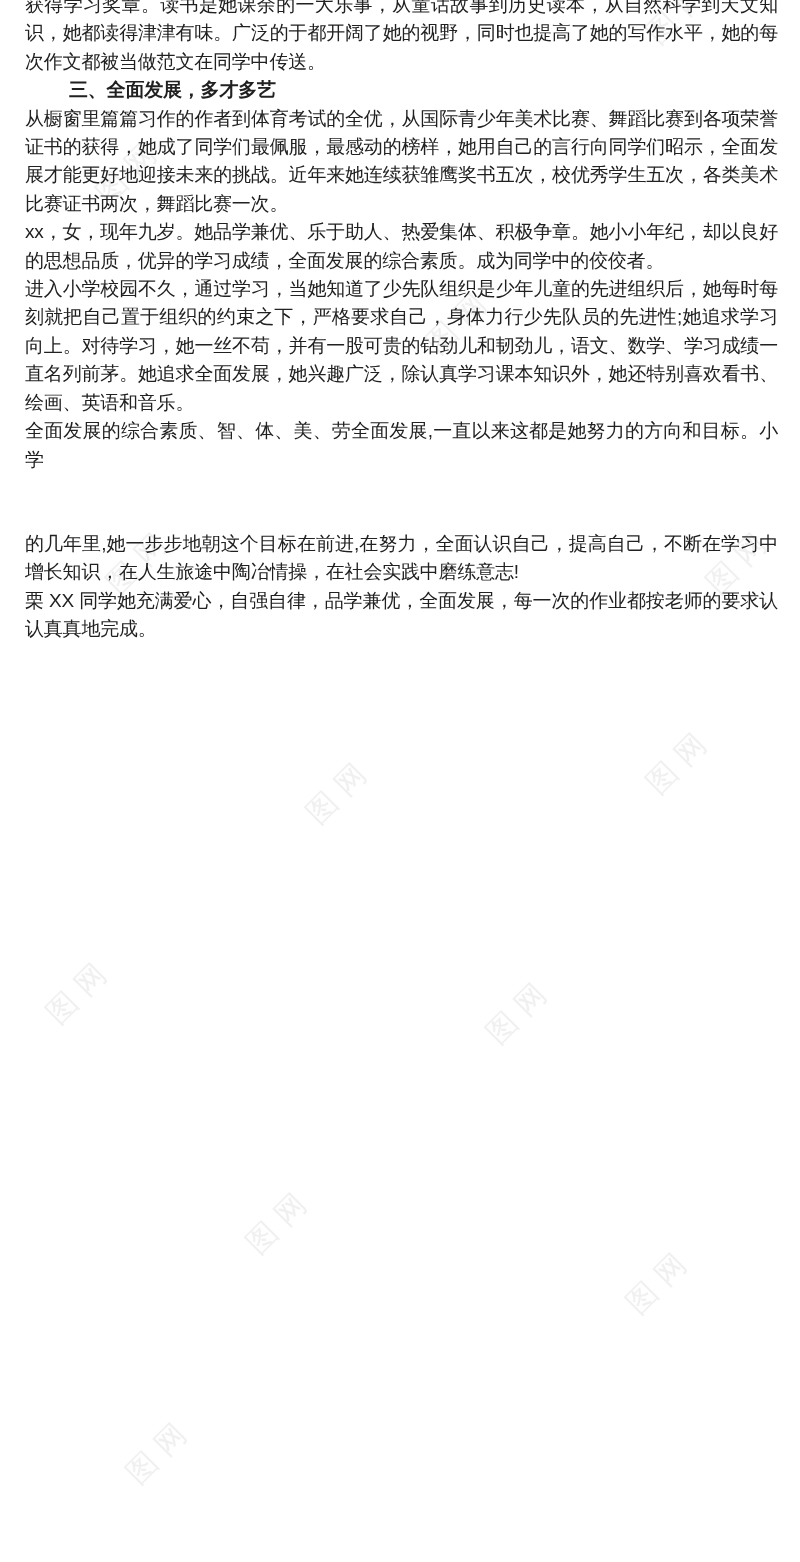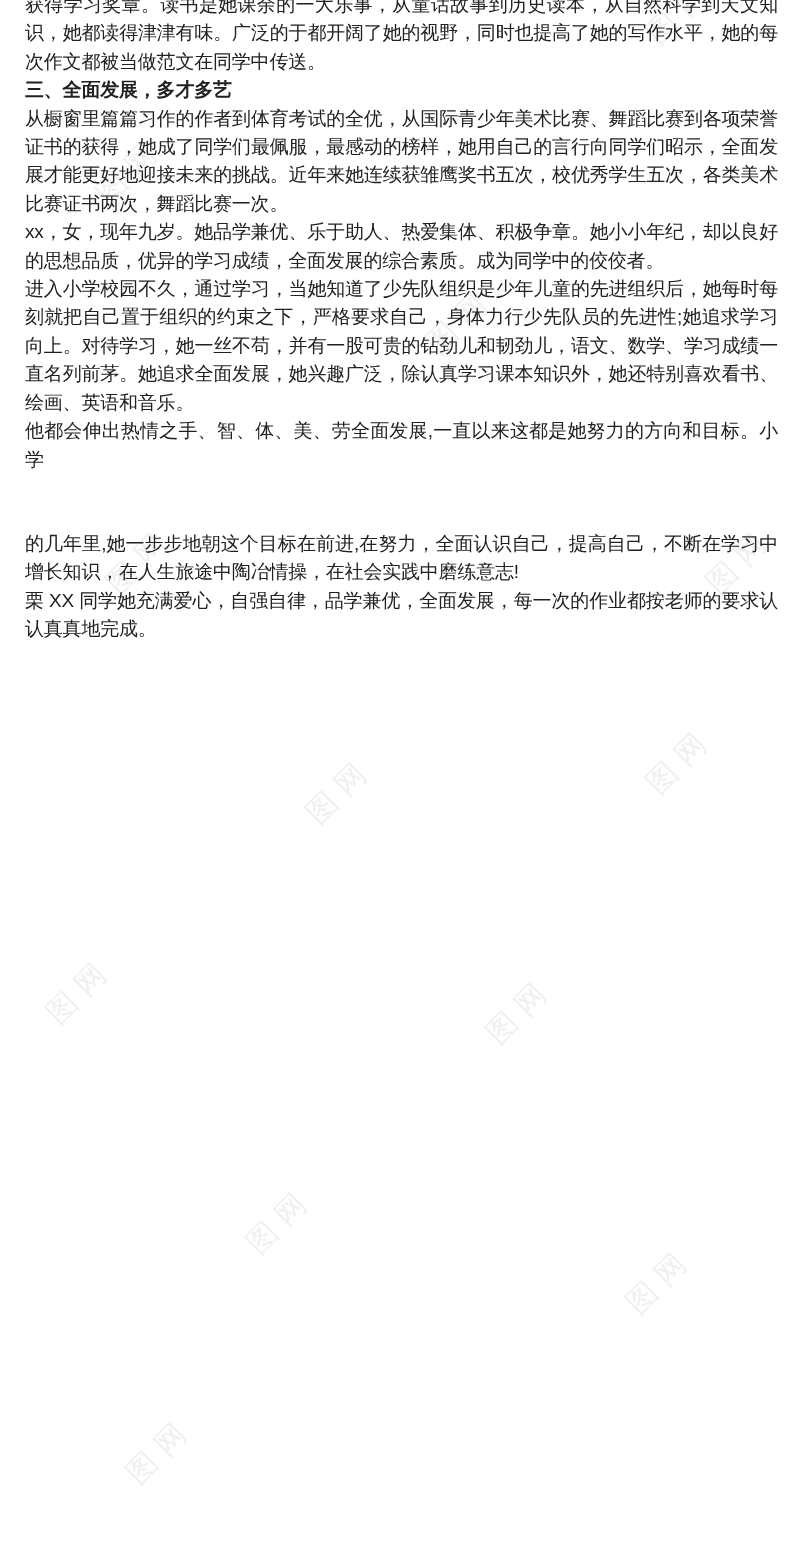--- a/index.html
+++ b/index.html
@@ -40,20 +40,21 @@
     line-height: 28.4px;
     letter-spacing: -0.2px;
     text-align: justify;
   }
   .content p {
     margin: 0;
     padding: 0;
   }
   p.heading {
     font-weight: bold;
+    margin-left: 44px;
   }
   
   .page-gap {
     height: 56px;
   }
 </style>
 </head>
 <body>
 
 <div class="page">
@@ -72,21 +73,21 @@
     <span class="wm" style="left:620px; top:1260px">图网</span>
     <span class="wm" style="left:120px; top:1430px">图网</span>
   </div>
 
   <div class="content">
     <p>获得学习奖章。读书是她课余的一大乐事，从童话故事到历史读本，从自然科学到天文知识，她都读得津津有味。广泛的于都开阔了她的视野，同时也提高了她的写作水平，她的每次作文都被当做范文在同学中传送。</p>
     <p class="heading">三、全面发展，多才多艺</p>
     <p>从橱窗里篇篇习作的作者到体育考试的全优，从国际青少年美术比赛、舞蹈比赛到各项荣誉证书的获得，她成了同学们最佩服，最感动的榜样，她用自己的言行向同学们昭示，全面发展才能更好地迎接未来的挑战。近年来她连续获雏鹰奖书五次，校优秀学生五次，各类美术比赛证书两次，舞蹈比赛一次。</p>
     <p>xx，女，现年九岁。她品学兼优、乐于助人、热爱集体、积极争章。她小小年纪，却以良好的思想品质，优异的学习成绩，全面发展的综合素质。成为同学中的佼佼者。</p>
     <p>进入小学校园不久，通过学习，当她知道了少先队组织是少年儿童的先进组织后，她每时每刻就把自己置于组织的约束之下，严格要求自己，身体力行少先队员的先进性;她追求学习向上。对待学习，她一丝不苟，并有一股可贵的钻劲儿和韧劲儿，语文、数学、学习成绩一直名列前茅。她追求全面发展，她兴趣广泛，除认真学习课本知识外，她还特别喜欢看书、绘画、英语和音乐。</p>
-    <p>他都会伸出热情之手、智、体、美、劳全面发展,一直以来这都是她努力的方向和目标。小学</p>
+    <p>全面发展的综合素质、智、体、美、劳全面发展,一直以来这都是她努力的方向和目标。小学</p>
 
     <div class="page-gap"></div>
 
     <p>的几年里,她一步步地朝这个目标在前进,在努力，全面认识自己，提高自己，不断在学习中增长知识，在人生旅途中陶冶情操，在社会实践中磨练意志!</p>
     <p>栗 XX 同学她充满爱心，自强自律，品学兼优，全面发展，每一次的作业都按老师的要求认认真真地完成。</p>
   </div>
 
 </div>
 
 </body></html>

